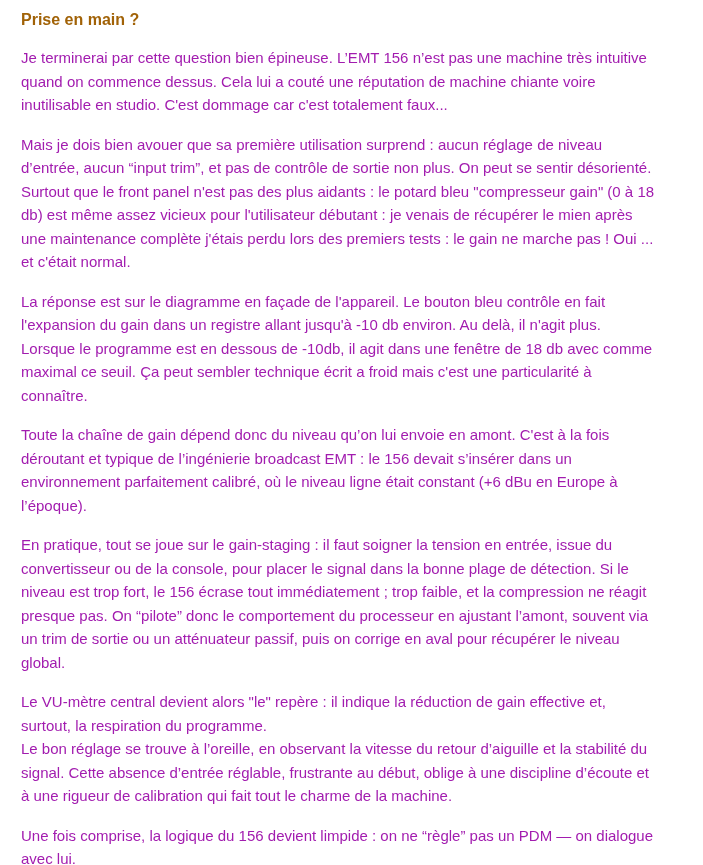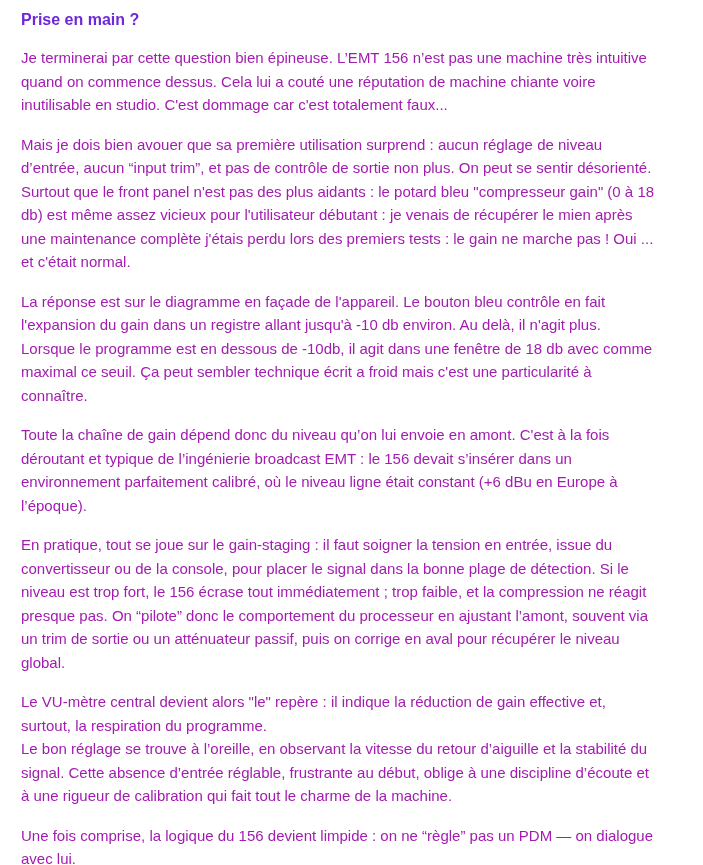--- a/index.html
+++ b/index.html
@@ -17,21 +17,21 @@
     -webkit-font-smoothing: antialiased;
   }
   .post-body {
     padding: 10px 18px 0 21px;
   }
   .post-heading {
     margin: 0;
     font-size: 16px;
     font-weight: 700;
     line-height: 19px;
-    color: #6d28d9;
+    color: #a16207;
   }
   .post-paragraph {
     margin: 0;
     padding-top: 16px;
     font-size: 15px;
     line-height: 23.5px;
     font-weight: 400;
     color: #a21caf;
     word-spacing: 0;
   }

